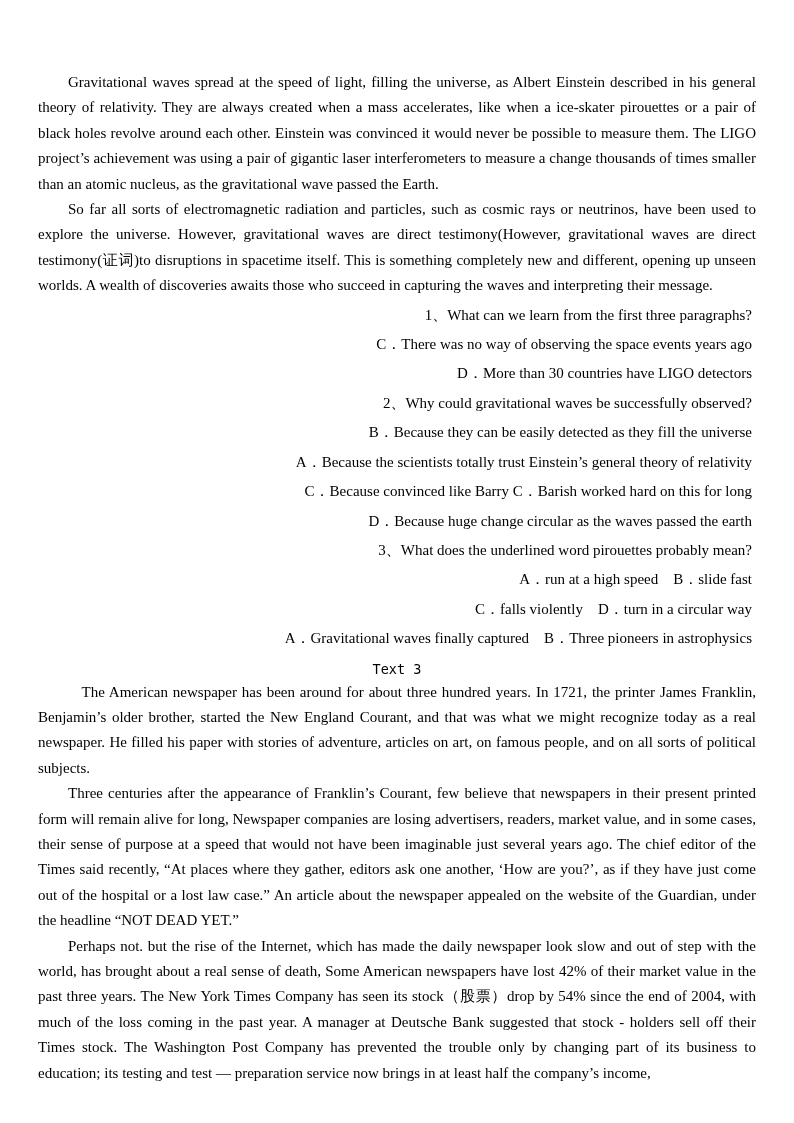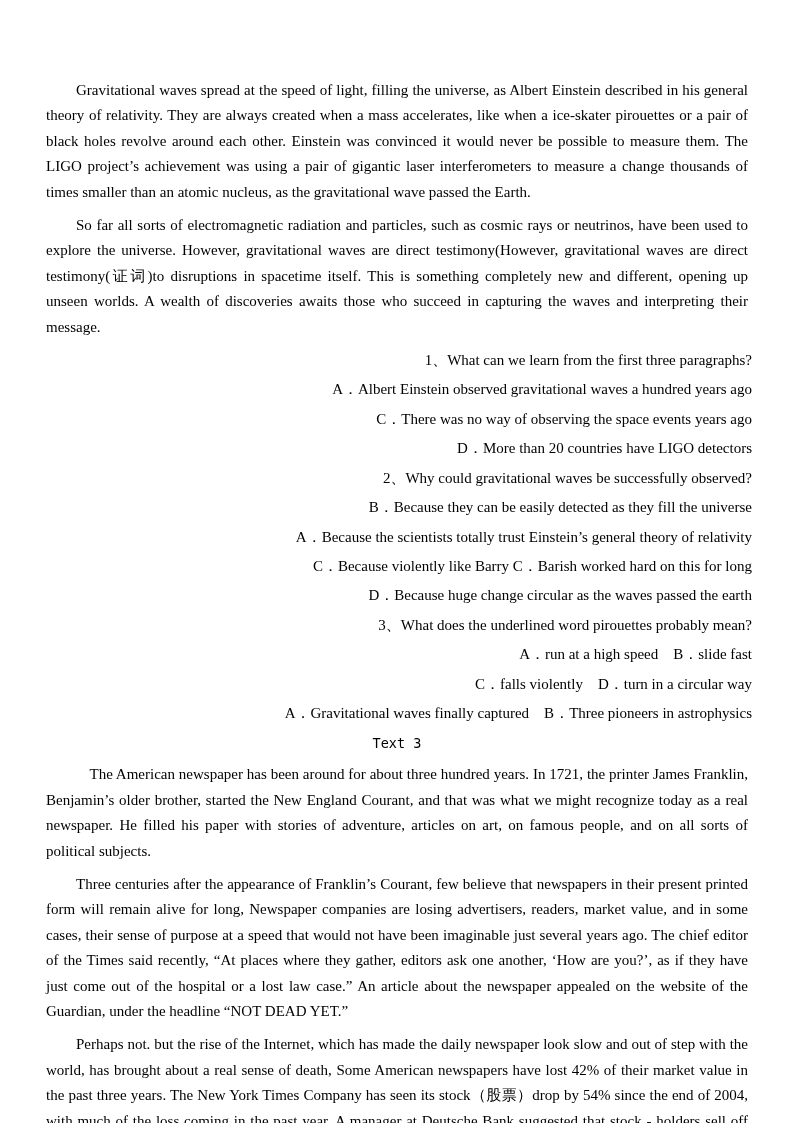--- a/index.html
+++ b/index.html
@@ -13,21 +13,21 @@
     min-height: 1123px;
     box-sizing: border-box;
     background: #ffffff;
     color: #000000;
     padding: 70px 38px 30px 38px;
     font-family: "Liberation Serif", serif;
     font-size: 15px;
     line-height: 25.4px;
   }
   .para {
-    margin: 8px;
+    margin: 0;
     text-align: justify;
     text-justify: inter-word;
   }
   .indent { text-indent: 2em; }
   .indent-lg { text-indent: 2.9em; }
   .line {
     margin: 4px;
     text-align: right;
     white-space: pre-wrap;
   }
@@ -42,28 +42,27 @@
 </style>
 </head>
 <body>
 
 <div class="page">
 
   <p class="para indent">Gravitational waves spread at the speed of light, filling the universe, as Albert Einstein described in his general theory of relativity. They are always created when a mass accelerates, like when a ice-skater pirouettes or a pair of black holes revolve around each other. Einstein was convinced it would never be possible to measure them. The LIGO project’s achievement was using a pair of gigantic laser interferometers to measure a change thousands of times smaller than an atomic nucleus, as the gravitational wave passed the Earth.</p>
   <p class="para indent">So far all sorts of electromagnetic radiation and particles, such as cosmic rays or neutrinos, have been used to explore the universe. However, gravitational waves are direct testimony(However, gravitational waves are direct testimony(证词)to disruptions in spacetime itself. This is something completely new and different, opening up unseen worlds. A wealth of discoveries awaits those who succeed in capturing the waves and interpreting their message.</p>
 
   <div class="line">1、What can we learn from the first three paragraphs?</div>
-  <div class="line">A．Albert Einstein observed gravitational waves a hundred years ago</div>
   <div class="line">C．There was no way of observing the space events years ago</div>
-  <div class="line">D．More than 20 countries have LIGO detectors</div>
+  <div class="line">D．More than 30 countries have LIGO detectors</div>
 
   <div class="line">2、Why could gravitational waves be successfully observed?</div>
   <div class="line">B．Because they can be easily detected as they fill the universe</div>
   <div class="line">A．Because the scientists totally trust Einstein’s general theory of relativity</div>
-  <div class="line">C．Because violently like Barry C．Barish worked hard on this for long</div>
+  <div class="line">C．Because convinced like Barry C．Barish worked hard on this for long</div>
   <div class="line">D．Because huge change circular as the waves passed the earth</div>
 
   <div class="line">3、What does the underlined word pirouettes probably mean?</div>
   <div class="line">A．run at a high speed　B．slide fast</div>
   <div class="line">C．falls violently　D．turn in a circular way</div>
 
   <div class="line">A．Gravitational waves finally captured　B．Three pioneers in astrophysics</div>
 
   <div class="section-heading">Text 3</div>
 

